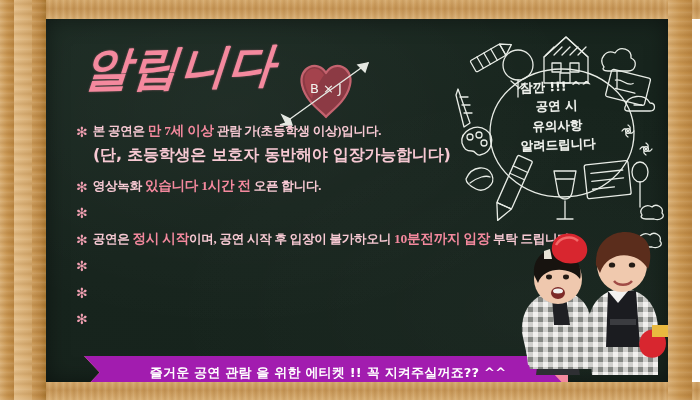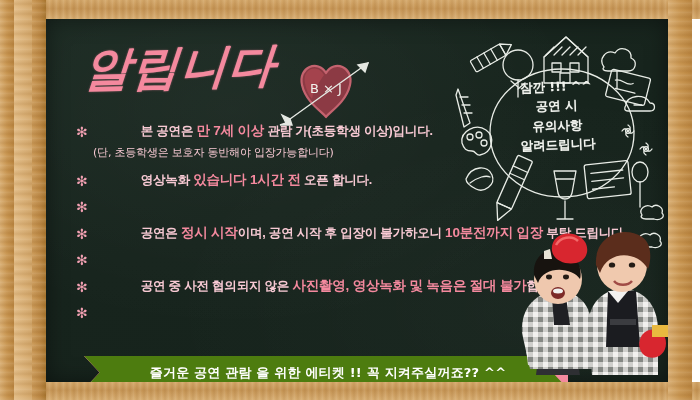--- a/index.html
+++ b/index.html
@@ -92,44 +92,43 @@
     white-space:nowrap;
   }
   .bullet {
     color:#f2a0b2; font-size:14px; margin-right:5px;
     font-family:"DejaVu Sans", sans-serif;
     transform: translateY(1px);
   }
   .notice-text {
     font-size:12.5px;
     color:#f7c9d3;
-    font-family:Liberation Sans, sans-serif;
+    font-family:Liberation Serif, serif;
     font-weight:700;
     letter-spacing:-0.2px;
-    margin-left:48px;
   }
   .hl { color:#f4899e; font-size:13.5px; }
   .sub-row {
     margin-top:-5px; margin-bottom:12px; padding-left:17px;
-    font-size:11px; color:#f7c9d3;
-    font-family:"DejaVu Sans", sans-serif; font-weight:400;
+    font-size:16px; color:#f7c9d3;
+    font-family:"DejaVu Sans", sans-serif; font-weight:700;
     letter-spacing:-0.2px; white-space:nowrap;
   }
 
   
   #ribbon {
     position:absolute; left:38px; top:337px;
     width:484px; height:33px;
     background:#f4899e;
     clip-path: polygon(0 0, 100% 0, 100% 100%, 0 100%, 3.2% 50%);
     display:flex; align-items:center; justify-content:center;
   }
   #ribbon-inner {
     width:484px; height:33px; position:absolute; left:0; top:0;
-    background:#4d7c0f;
+    background:#a21caf;
     clip-path: polygon(0 0, 100% 0, 96.8% 50%, 100% 100%, 0 100%, 3.2% 50%);
     display:flex; align-items:center; justify-content:center;
   }
   #ribbon-text {
     color:#ffffff; font-size:13px; font-weight:700;
     font-family:"DejaVu Sans", sans-serif;
     letter-spacing:0.2px; white-space:nowrap;
     transform: translateX(2px);
   }
 
@@ -297,21 +296,20 @@
         </div>
         <div class="notice-row">
           <span class="bullet">✻</span>
           <span class="notice-text"><span>공연은 </span><span class="hl">정시 시작</span><span>이며, 공연 시작 후 입장이 불가하오니 </span><span class="hl">10분전까지 입장</span><span> 부탁 드립니다.</span></span>
         </div>
         <div class="notice-row">
           <span class="bullet">✻</span>
         </div>
         <div class="notice-row">
           <span class="bullet">✻</span>
-          <span class="notice-text"><span>공연 중 사전 협의되지 않은 </span><span class="hl">사진촬영, 영상녹화 및 녹음은 절대 불가</span><span>합니다.</span></span>
         </div>
         <div class="notice-row">
           <span class="bullet">✻</span>
         </div>
       </div>
 
     <div id="ribbon">
       <div id="ribbon-inner">
         <span id="ribbon-text">즐거운 공연 관람 을 위한 에티켓 !! 꼭 지켜주실꺼죠?? ^^</span>
       </div>

